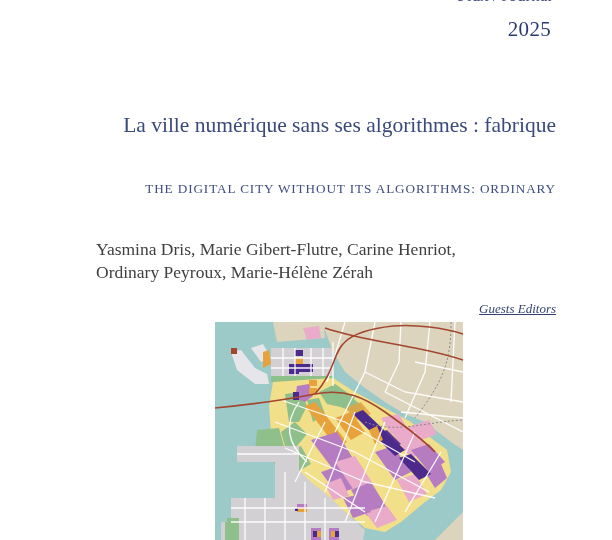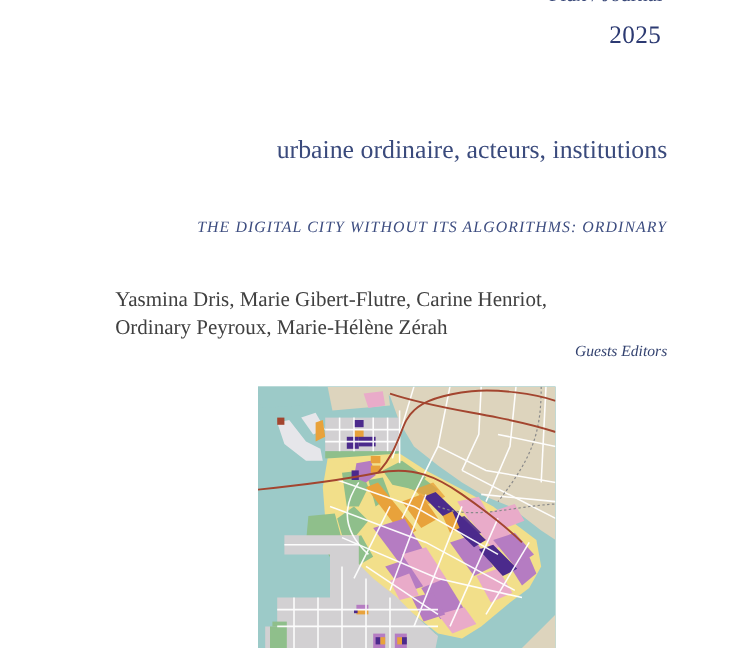--- a/index.html
+++ b/index.html
@@ -44,42 +44,42 @@
       color: #3a4a7c;
     }
     .subtitle {
       position: absolute;
       top: 176px;
       right: 56px;
       width: 480px;
       text-align: right;
       font-size: 13.2px;
       line-height: 26px;
-      font-style: italic;
       letter-spacing: 0.9px;
       color: #3d4d80;
       text-transform: uppercase;
     }
     .editors {
       position: absolute;
       top: 238px;
       right: 56px;
       width: 460px;
       text-align: left;
       font-size: 17.5px;
       line-height: 23px;
       color: #404040;
     }
     .editors-role {
       position: absolute;
-      top: 285px;
+      top: 301px;
       right: 56px;
       font-size: 13px;
       font-style: italic;
       color: #33426f;
+      text-decoration: underline;
     }
     .map {
       position: absolute;
       left: 215px;
       top: 322px;
       width: 248px;
       height: 218px;
       overflow: hidden;
       background: #9ccac8;
     }
@@ -87,21 +87,21 @@
       display: block;
     }
   </style>
 </head>
 <body>
 
 <div class="cut-line">Flux / Journal</div>
 <div class="year">2025</div>
 
 <div class="title">
-  <div>urbaine ordinaire, acteurs, institutions</div>
+  <div>La ville numérique sans ses algorithmes : fabrique</div>
 </div>
 
 <div class="subtitle">
   <div>The Digital City without its Algorithms: Ordinary</div>
 </div>
 
 <div class="editors">
   <div>Yasmina Dris, Marie Gibert-Flutre, Carine Henriot,</div>
   <div>Ordinary Peyroux, Marie-Hélène Zérah</div>
 </div>

